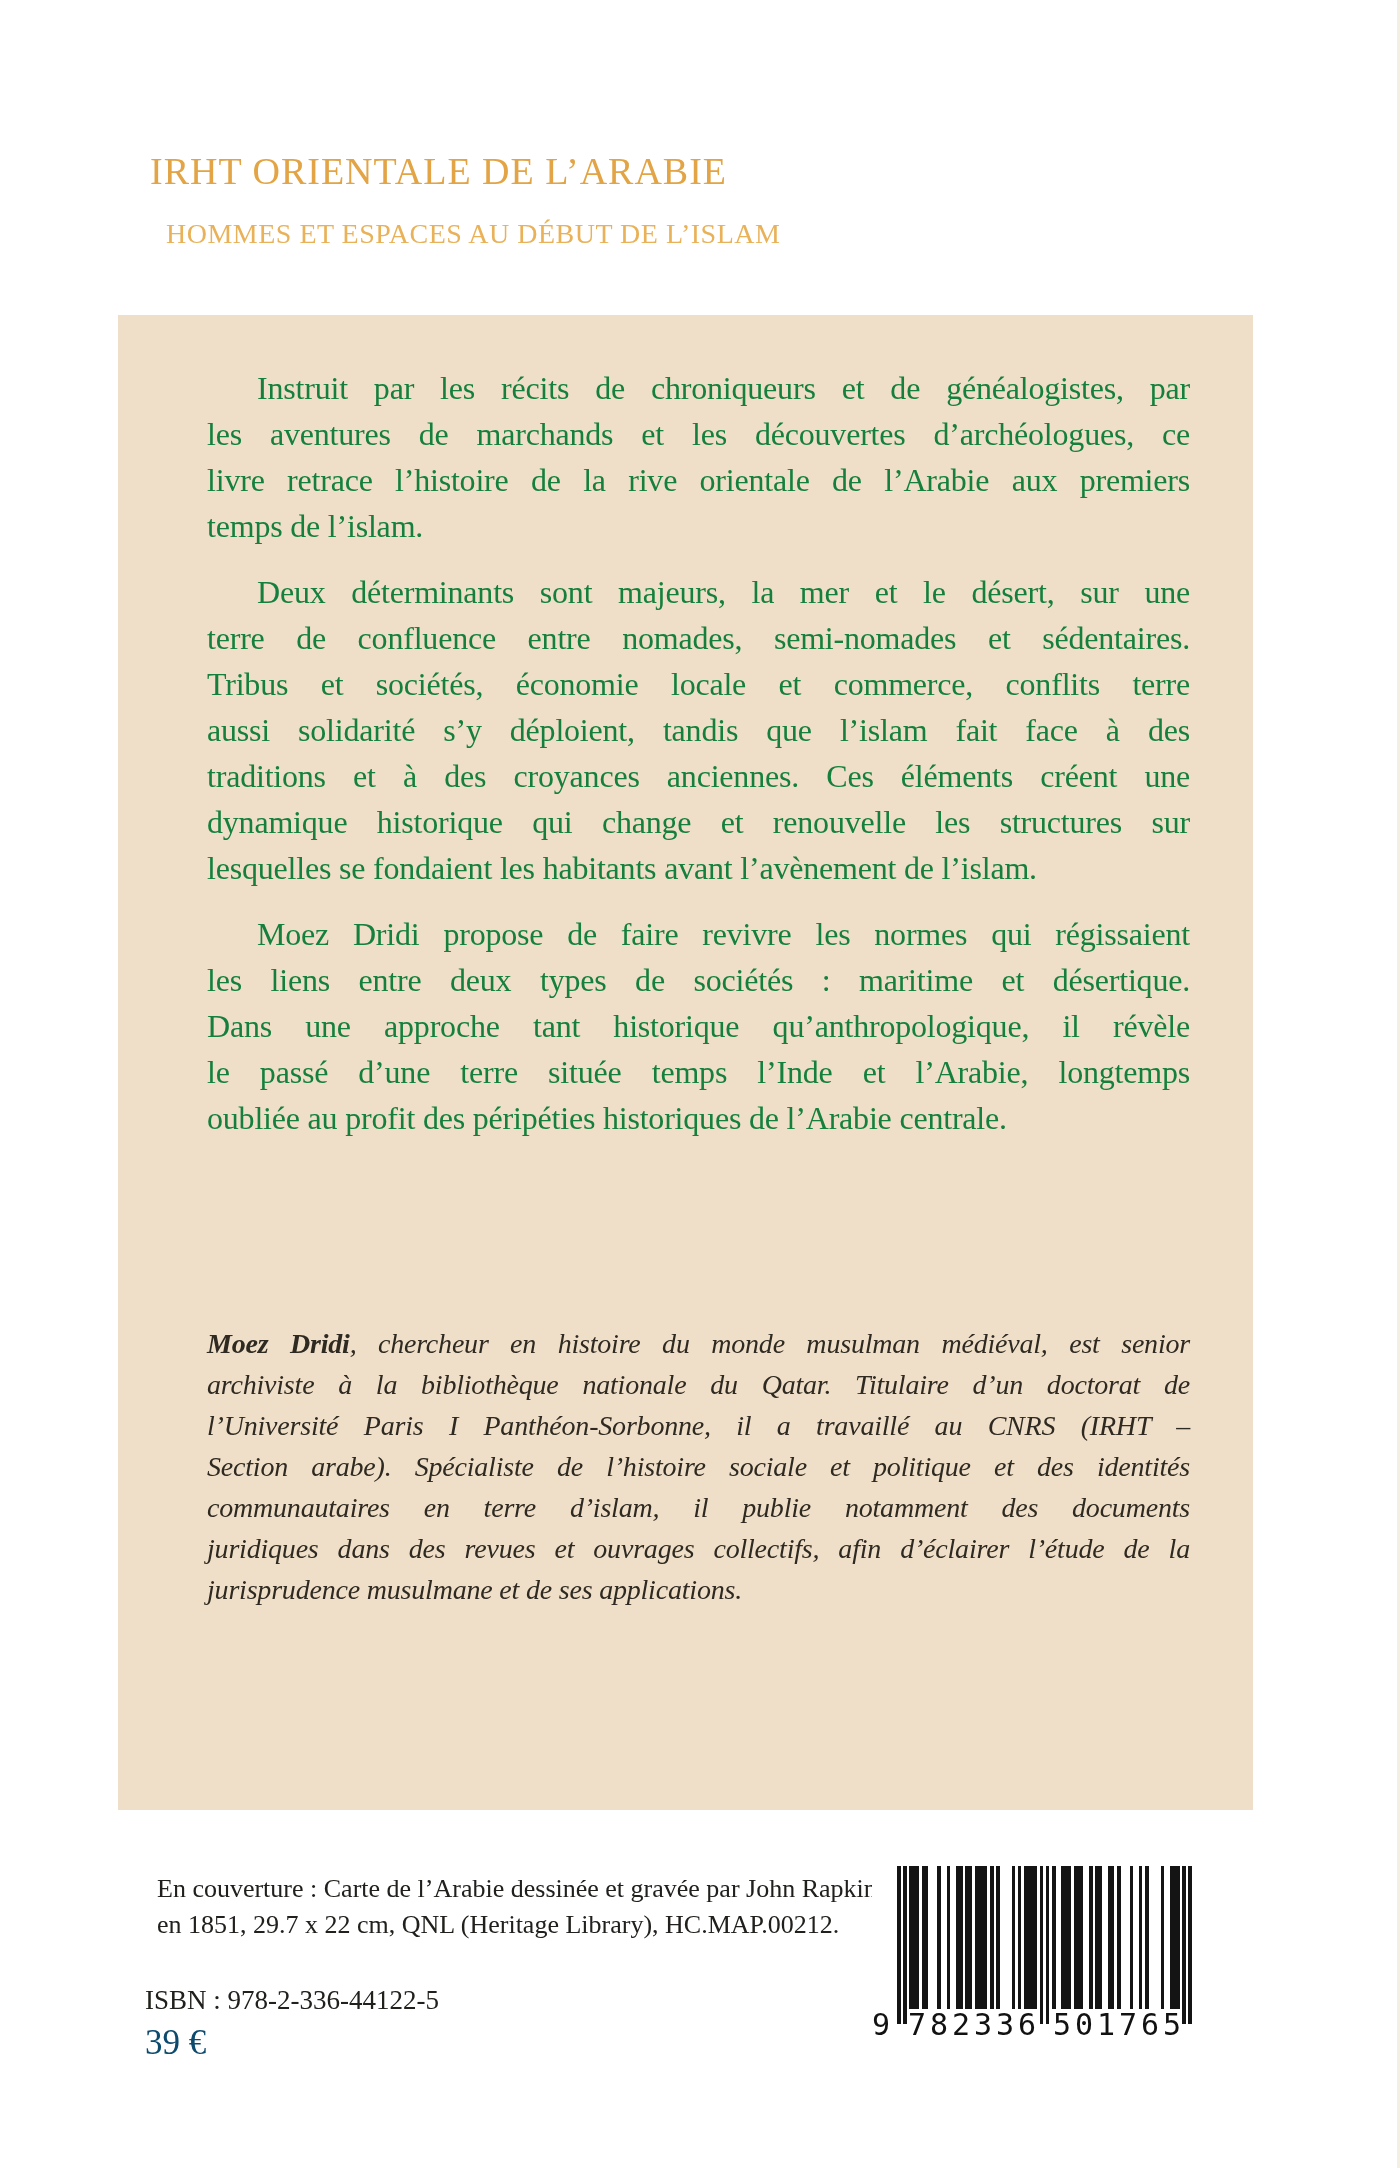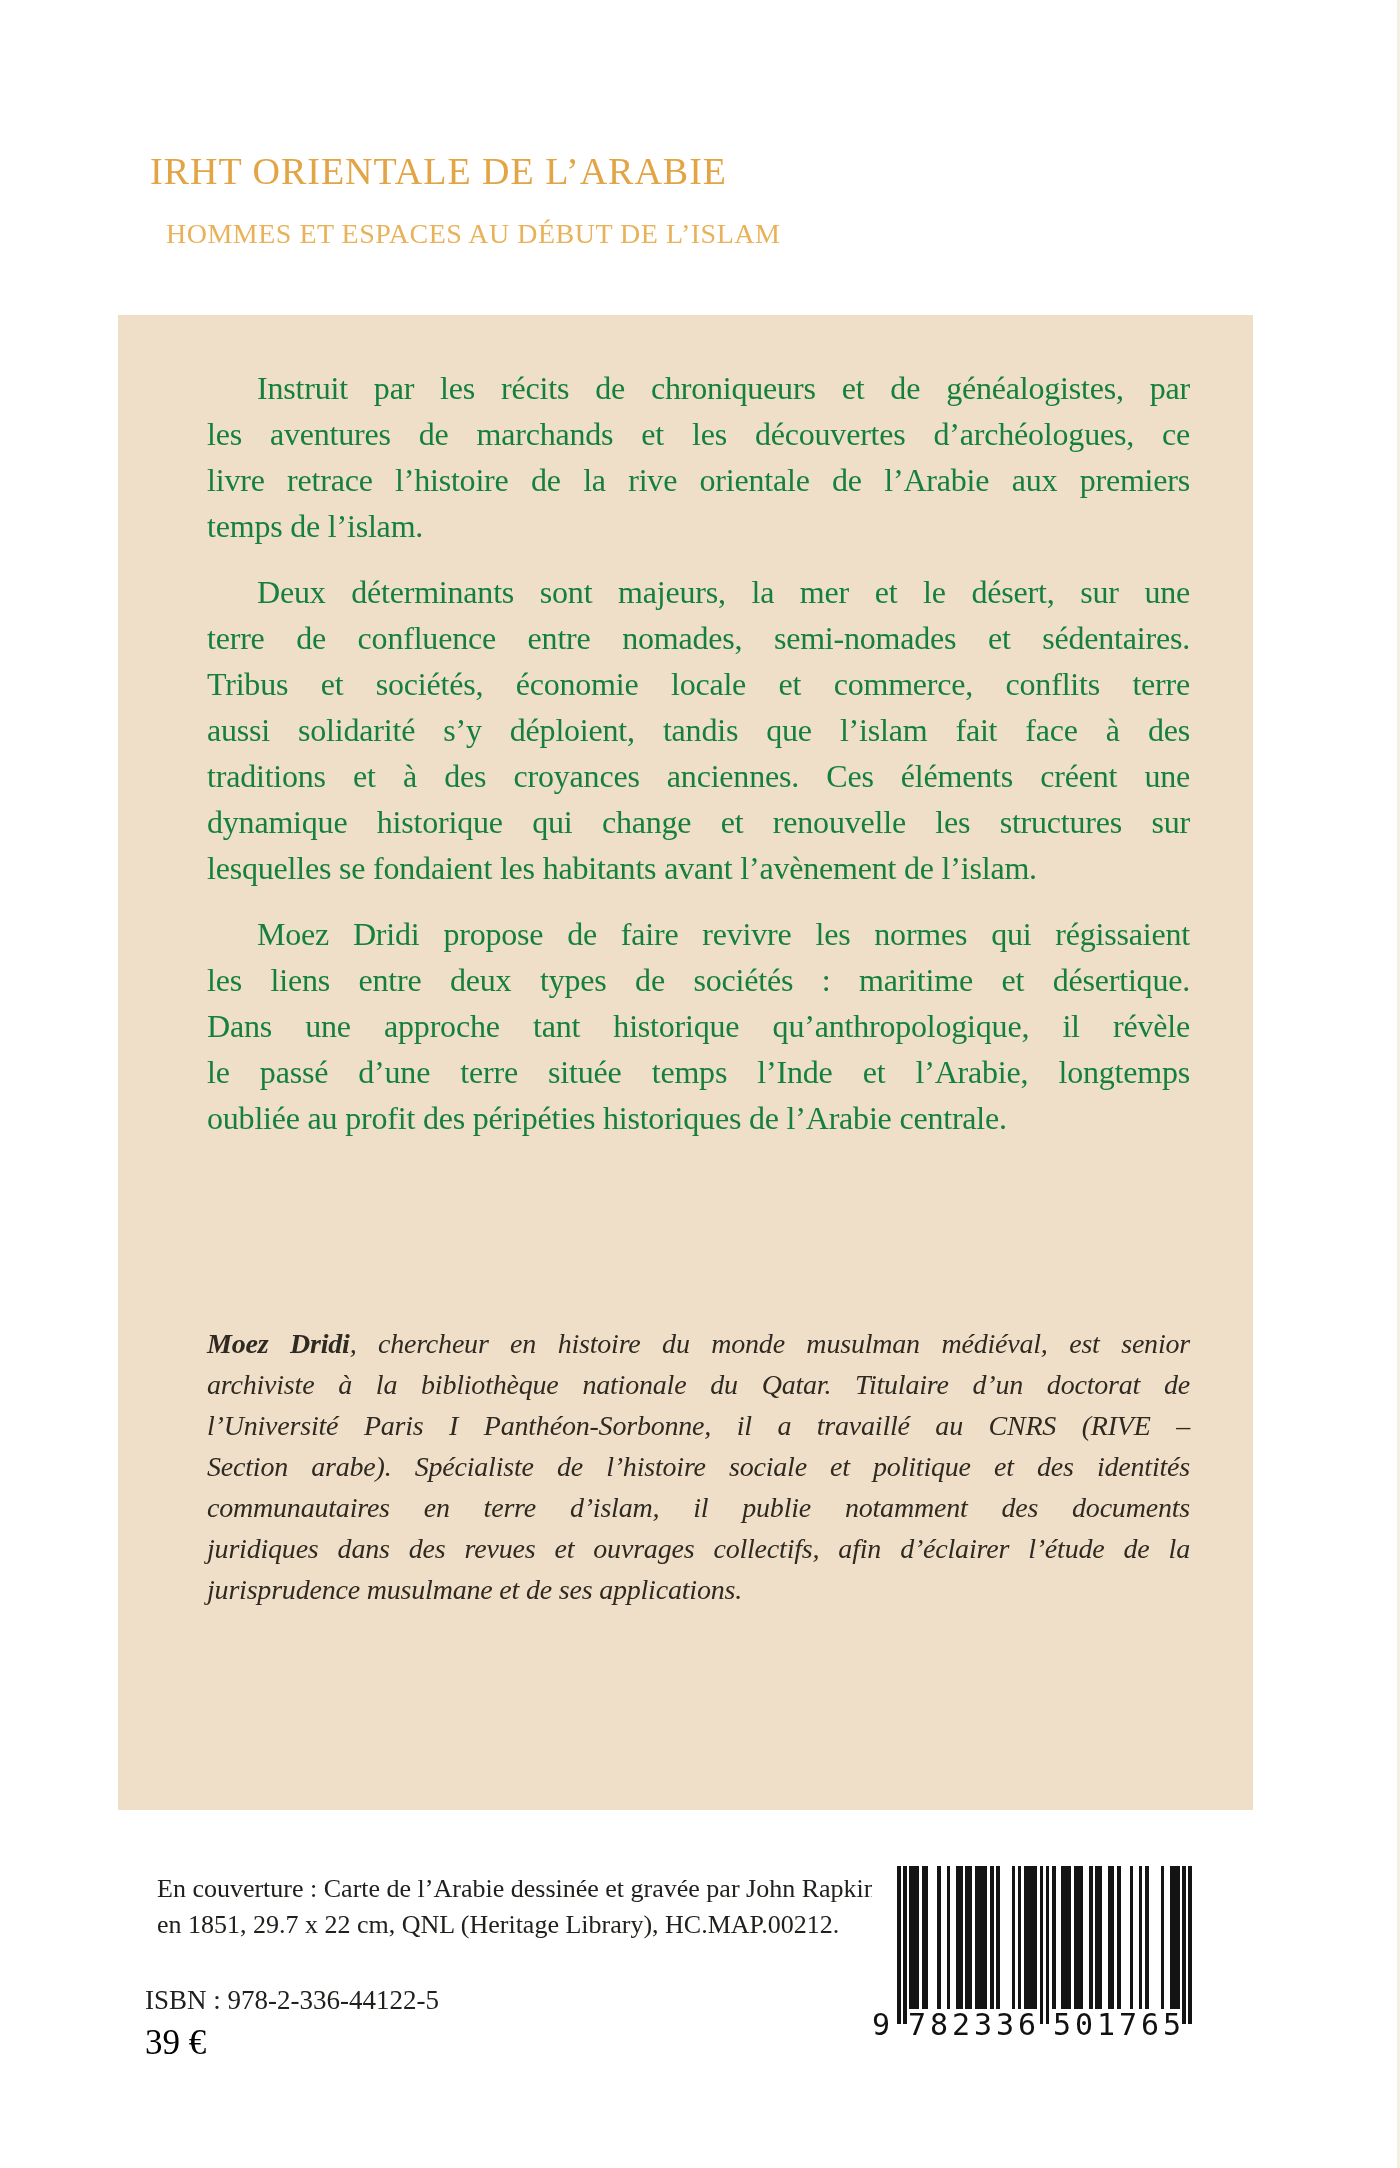--- a/index.html
+++ b/index.html
@@ -54,21 +54,21 @@
   .credit {
     position: absolute; left: 145px; top: 1871px;
     font-size: 26px; line-height: 36px; color: #21201d; margin-left: 12px;
   }
   .isbn {
     position: absolute; left: 145px; top: 1984px;
     font-size: 27px; line-height: 32px; color: #21201d;
   }
   .price {
     position: absolute; left: 145px; top: 2023px;
-    font-size: 35px; line-height: 40px; color: #000000;
+    font-size: 35px; line-height: 40px; color: #0c4a6e;
   }
 
   .barcode {
     position: absolute; left: 872px; top: 1866px;
     width: 322px; height: 176px; background: #ffffff;
   }
   .bars { position: absolute; left: 25px; top: 0; height: 158px; }
   .bar { position: absolute; top: 0; background: #141414; }
   .bc-digits {
     position: absolute; left: 0; top: 142px; width: 322px; height: 34px;
@@ -114,21 +114,21 @@
           <div class="line first">Moez Dridi propose de faire revivre les normes qui régissaient</div>
           <div class="line">les liens entre deux types de sociétés : maritime et désertique.</div>
           <div class="line">Dans une approche tant historique qu’anthropologique, il révèle</div>
           <div class="line">le passé d’une terre située temps l’Inde et l’Arabie, longtemps</div>
           <div class="line">oubliée au profit des péripéties historiques de l’Arabie centrale.</div>
         </div>
       </div>
     <div class="bio" id="bio">
         <div class="line"><b>Moez Dridi</b><span>, chercheur en histoire du monde musulman médiéval, est senior</span></div>
         <div class="line">archiviste à la bibliothèque nationale du Qatar. Titulaire d’un doctorat de</div>
-        <div class="line">l’Université Paris I Panthéon-Sorbonne, il a travaillé au CNRS (RIVE –</div>
+        <div class="line">l’Université Paris I Panthéon-Sorbonne, il a travaillé au CNRS (IRHT –</div>
         <div class="line">Section arabe). Spécialiste de l’histoire sociale et politique et des identités</div>
         <div class="line">communautaires en terre d’islam, il publie notamment des documents</div>
         <div class="line">juridiques dans des revues et ouvrages collectifs, afin d’éclairer l’étude de la</div>
         <div class="line">jurisprudence musulmane et de ses applications.</div>
       </div>
   </div>
 
   <div class="credit" id="credit">
       <div class="line" style="text-align: left; text-align-last: left;">En couverture : Carte de l’Arabie dessinée et gravée par John Rapkin</div>
       <div class="line" style="text-align: left; text-align-last: left;">en 1851, 29.7 x 22 cm, QNL (Heritage Library), HC.MAP.00212.</div>

